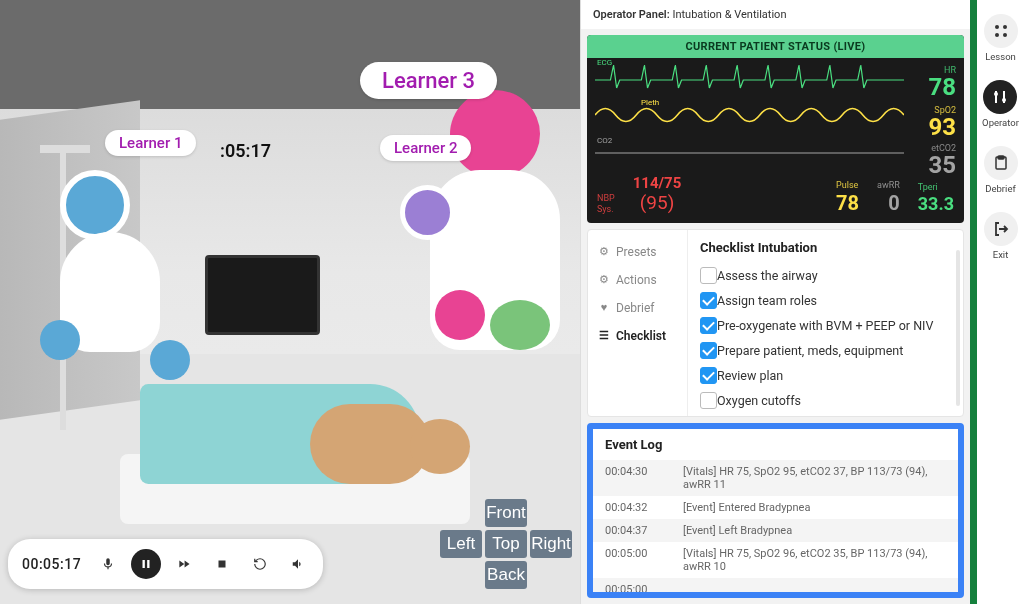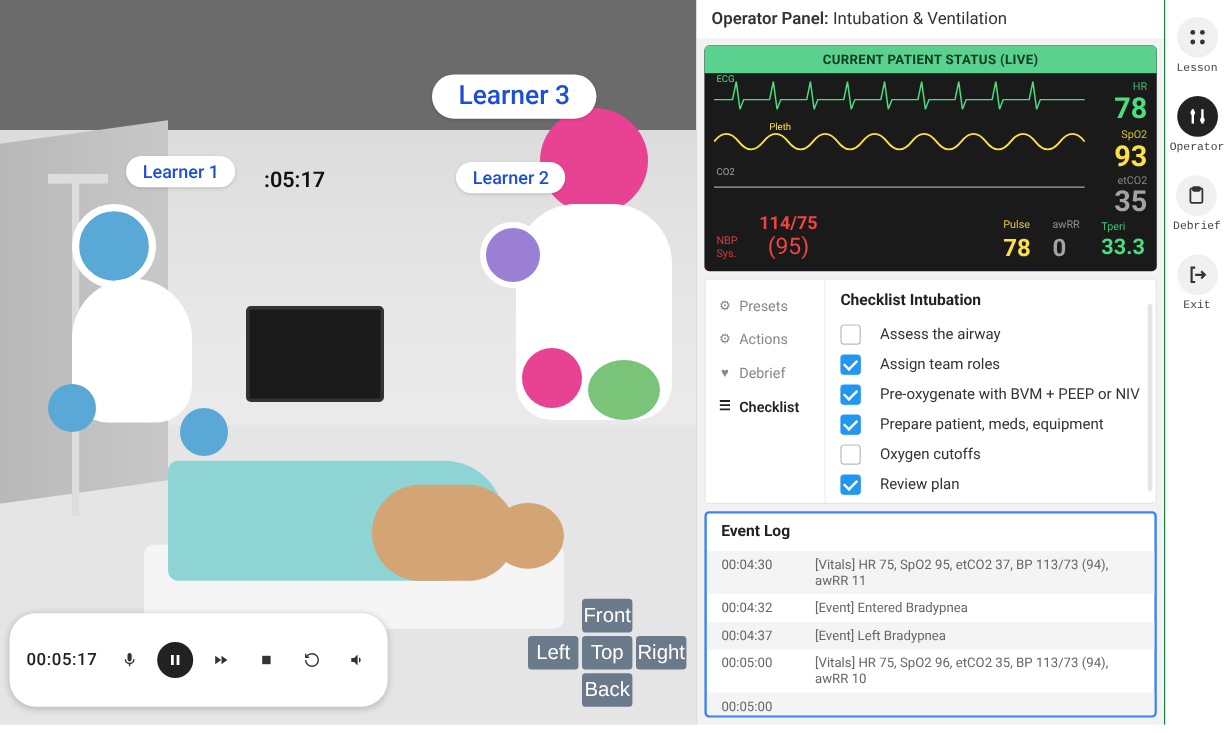--- a/index.html
+++ b/index.html
@@ -12,21 +12,21 @@
 .bed { position: absolute; left: 120px; bottom: 80px; width: 350px; height: 180px; }
 .bed-sheet { position: absolute; left: 20px; top: 40px; width: 280px; height: 100px; background: #8ed4d4; border-radius: 10px 60px 60px 10px; }
 .bed-frame { position: absolute; left: 0; bottom: 0; width: 350px; height: 70px; background: #f5f5f5; border-radius: 8px; }
 .patient-torso { position: absolute; left: 190px; top: 60px; width: 120px; height: 80px; background: #d4a574; border-radius: 40px; }
 .patient-head { position: absolute; left: 290px; top: 75px; width: 60px; height: 55px; background: #d4a574; border-radius: 50%; }
 .monitor-screen { position: absolute; left: 205px; top: 255px; width: 115px; height: 80px; background: #1a1a1a; border: 3px solid #333; border-radius: 4px; }
 .iv-pole { position: absolute; left: 60px; top: 150px; width: 6px; height: 280px; background: #ddd; }
 .iv-pole-top { position: absolute; left: 40px; top: 145px; width: 50px; height: 8px; background: #ddd; }
 
 
-.learner-label { position: absolute; background: #fff; padding: 4px 14px; border-radius: 18px; font-weight: 500; color: #1d4ed8; font-size: 15px; box-shadow: 0 1px 3px rgba(0,0,0,0.15); }
+.learner-label { position: absolute; background: #fff; padding: 4px 14px; border-radius: 18px; font-weight: 500; color: #a21caf; font-size: 15px; box-shadow: 0 1px 3px rgba(0,0,0,0.15); }
 .learner-label.l1 { left: 105px; top: 130px; }
 .learner-label.l2 { left: 380px; top: 135px; }
 .learner-label.l3 { left: 360px; top: 62px; font-size: 22px; padding: 6px 22px; border-radius: 22px; }
 .timer-overlay { position: absolute; left: 220px; top: 140px; color: #111; font-size: 18px; font-weight: 600; }
 
 
 .avatar { position: absolute; }
 .avatar .head { width: 70px; height: 70px; border-radius: 50%; }
 .avatar .body { width: 100px; height: 120px; border-radius: 50px 50px 30px 30px; background: #fff; margin-top: -8px; }
 .avatar.a1 { left: 60px; top: 170px; }
@@ -35,39 +35,39 @@
 .avatar.a1 .glove-r { position:absolute; left:90px; top:170px; width:40px;height:40px;background:#5aa8d6;border-radius:50%; }
 .avatar.a3 { left: 450px; top: 90px; }
 .avatar.a3 .head { background: #e84393; width: 90px; height: 88px; }
 .avatar.a3 .body { width: 130px; height: 180px; margin-left:-20px; }
 .avatar.a2 { left: 400px; top: 185px; }
 .avatar.a2 .head { background: #9b7fd4; width: 55px; height: 55px; border:5px solid #fff; }
 .avatar.a3 .glove { position:absolute; left:-15px; top:200px; width:50px;height:50px;background:#e84393;border-radius:50%; }
 .bvm { position:absolute; left:490px; top:300px; width:60px;height:50px;background:#7ac47a;border-radius:50%; }
 
 
-.playback { position: absolute; left: 8px; bottom: 15px; display: flex; align-items: center; gap: 8px; background: #fff; padding: 24px 10px; border-radius: 22px; box-shadow: 0 1px 6px rgba(0,0,0,0.2); }
+.playback { position: absolute; left: 8px; bottom: 15px; display: flex; align-items: center; gap: 8px; background: #fff; padding: 10px 10px; border-radius: 22px; box-shadow: 0 1px 6px rgba(0,0,0,0.2); }
 .playback .time { font-size: 14px; font-weight: 500; color: #222; padding: 0 4px; letter-spacing: 0.5px; }
 .circle-btn { width: 30px; height: 30px; border-radius: 50%; background: #fff; border: none; display: flex; align-items: center; justify-content: center; cursor: pointer; color: #333; }
 .circle-btn svg { width: 14px; height: 14px; }
 .circle-btn.dark { background: #222; color: #fff; }
 .circle-btn.dark svg { fill:#fff; }
 
 
 .cam-nav { position: absolute; right: 8px; bottom: 15px; display: grid; grid-template-columns: repeat(3, 42px); grid-template-rows: repeat(3, 28px); gap: 3px; }
 .cam-btn { background: #6a7a8a; color: #fff; font-size: 17px; border: none; border-radius: 3px; cursor: pointer; display:flex;align-items:center;justify-content:center; }
 .cam-btn.front { grid-column: 2; grid-row: 1; }
 .cam-btn.left { grid-column: 1; grid-row: 2; }
 .cam-btn.top { grid-column: 2; grid-row: 2; }
 .cam-btn.right { grid-column: 3; grid-row: 2; }
 .cam-btn.back { grid-column: 2; grid-row: 3; }
 
 
 .op-panel { position: absolute; left: 580px; top: 0; width: 390px; height: 604px; background: #f2f2f2; border-left: 1px solid #ddd; display: flex; flex-direction: column; }
-.op-header { padding: 8px 12px; background: #fff; font-size: 14px; color: #333; }
+.op-header { padding: 8px 12px; background: #fff; font-size: 11px; color: #333; }
 .op-header b { font-weight: 600; }
 
 
 .vitals { margin: 6px; background: #1a1a1a; border-radius: 4px; overflow: hidden; }
 .vitals-title { background: #5ad18f; color: #0a3a1f; font-size: 11px; font-weight: 700; text-align: center; padding: 5px; letter-spacing: 0.3px; }
 .vitals-body { position: relative; height: 112px; }
 .wave-row { position: absolute; left: 8px; right: 60px; height: 30px; }
 .wave-row.hr { top: 2px; }
 .wave-row.spo2 { top: 42px; }
 .wave-row.etco2 { top: 80px; }
@@ -83,50 +83,50 @@
 .vital-num.etco2 { top: 86px; color: #a3a3a3; }
 .vitals-footer { display: flex; align-items: flex-end; padding: 4px 10px 8px; gap: 18px; font-size: 11px; }
 .vf-group { display: flex; flex-direction: column; line-height: 1.2; }
 .vf-lab { font-size: 9px; opacity:0.85; }
 .vf-nbp { color: #ef4444; }
 .vf-nbp .main { font-size: 15px; font-weight: 700; }
 .vf-nbp .sub { font-size: 19px; text-align: center; }
 .vf-spacer { flex: 1; }
 .vf-pulse { color: #fde047; }
 .vf-pulse .main { font-size: 20px; font-weight: 700; }
-.vf-awrr { color: #a3a3a3; }
+.vf-awrr { color: #a3a3a3; text-align: right; }
 .vf-awrr .main { font-size: 20px; font-weight: 700; }
 .vf-tperi { color: #4ade80; }
 .vf-tperi .main { font-size: 18px; font-weight: 700; }
 
 
 .mid-section { display: flex; background: #fff; margin: 0 6px; border-radius: 4px; flex: 0 0 188px; overflow: hidden; border:1px solid #e5e5e5; }
 .side-tabs { width: 100px; border-right: 1px solid #eee; padding: 8px 0; }
 .side-tab { display: flex; align-items: center; gap: 6px; padding: 7px 10px; font-size: 12px; color: #888; cursor: pointer; }
 .side-tab.active { color: #222; font-weight: 600; }
 .side-tab .ico { width: 12px; font-size: 11px; text-align:center; }
 .checklist-area { flex: 1; padding: 10px 6px 10px 12px; overflow-y: auto; position:relative; }
 .check-title { font-size: 13px; font-weight: 700; margin-bottom: 8px; color: #222; }
-.check-item { display: flex; align-items: center; gap: 16px; padding: 4px 0; font-size: 12.5px; color: #333; cursor: pointer; }
+.check-item { display: flex; align-items: center; gap: 0; padding: 4px 0; font-size: 12.5px; color: #333; cursor: pointer; }
 .chk { width: 17px; height: 17px; border: 1.5px solid #bbb; border-radius: 3px; flex-shrink: 0; display:flex; align-items:center; justify-content:center; }
 .chk.checked { background: #2196f3; border-color: #2196f3; }
 .chk.checked::after { content: ""; width: 5px; height: 9px; border: solid #fff; border-width: 0 2px 2px 0; transform: rotate(45deg); margin-top:-2px; }
 .scroll-ind { position:absolute; right:3px; top:20px; bottom:10px; width:4px; background:#e5e5e5; border-radius:2px; }
 
 
-.event-log { margin: 6px; background: #fff; border-radius: 4px; flex: 1; overflow: hidden; display: flex; flex-direction: column; border:2px solid #3b82f6; }
+.event-log { margin: 6px; background: #fff; border-radius: 4px; flex: 1; overflow: hidden; display: flex; flex-direction: column; border:6px solid #3b82f6; }
 .log-title { font-size: 13px; font-weight: 700; padding: 8px 12px; color: #222; }
 .log-rows { flex: 1; overflow-y: auto; }
 .log-row { display: flex; gap: 20px; padding: 5px 12px; font-size: 11px; color: #666; }
 .log-row:nth-child(odd) { background: #f4f4f4; }
 .log-time { width: 58px; flex-shrink: 0; }
 .log-msg { flex: 1; }
 
 
-.right-sidebar { position: absolute; right: 0; top: 0; width: 54px; height: 604px; background: #fff; border-left: 1px solid #15803d; display: flex; flex-direction: column; align-items: center; padding-top: 10px; gap: 10px; font-family: Liberation Mono, monospace; }
+.right-sidebar { position: absolute; right: 0; top: 0; width: 54px; height: 604px; background: #fff; border-left: 7px solid #15803d; display: flex; flex-direction: column; align-items: center; padding-top: 10px; gap: 10px; }
 .rs-item { display: flex; flex-direction: column; align-items: center; gap: 3px; cursor: pointer; padding: 4px; }
 .rs-icon { width: 34px; height: 34px; border-radius: 50%; background: #f0f0f0; display: flex; align-items: center; justify-content: center; font-size: 15px; color: #333; }
 .rs-icon.dark { background: #222; color: #fff; }
 .rs-label { font-size: 9.5px; color: #444; }
 
 
 .bottom-edge { position:absolute; left:0; right:0; bottom:0; height:7px; background:#fff; }
 </style>
 </head>
 <body>
@@ -297,26 +297,26 @@
           </div>
           <div class="check-item">
             <span class="chk checked"></span>
             <span>Pre-oxygenate with BVM + PEEP or NIV</span>
           </div>
           <div class="check-item">
             <span class="chk checked"></span>
             <span>Prepare patient, meds, equipment</span>
           </div>
           <div class="check-item">
+            <span class="chk checked"></span>
+            <span>Review plan</span>
+          </div>
+          <div class="check-item">
             <span class="chk"></span>
             <span>Oxygen cutoffs</span>
-          </div>
-          <div class="check-item">
-            <span class="chk checked"></span>
-            <span>Review plan</span>
           </div>
           <div class="check-item"></div>
         </div>
       <div class="scroll-ind"></div>
     </div>
   </div>
 
   <div class="event-log">
     <div class="log-title">Event Log</div>
     <div class="log-rows" id="log-rows">

